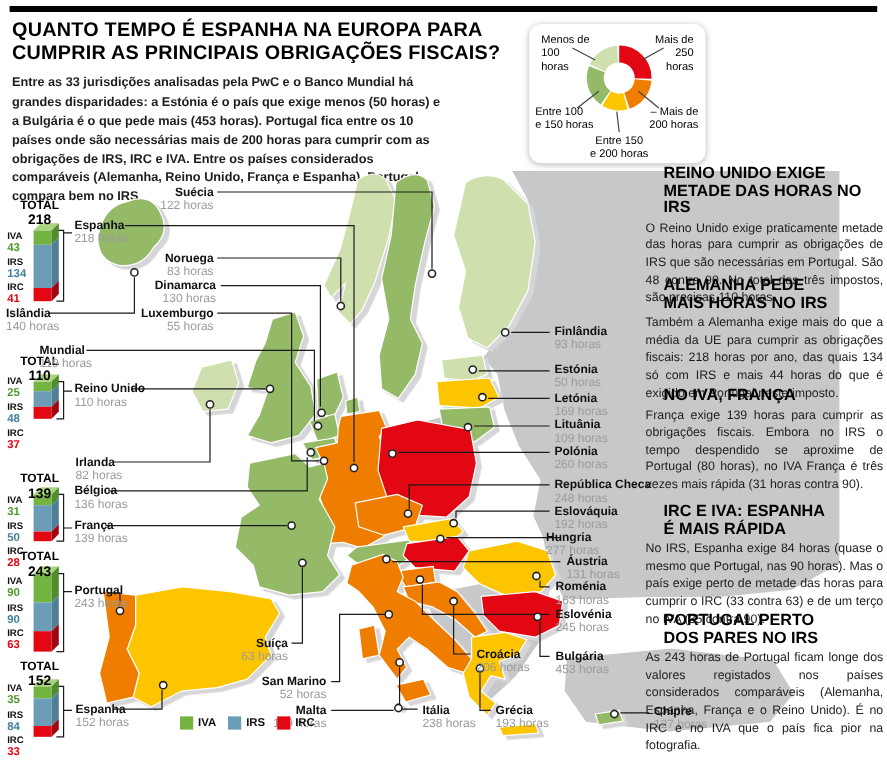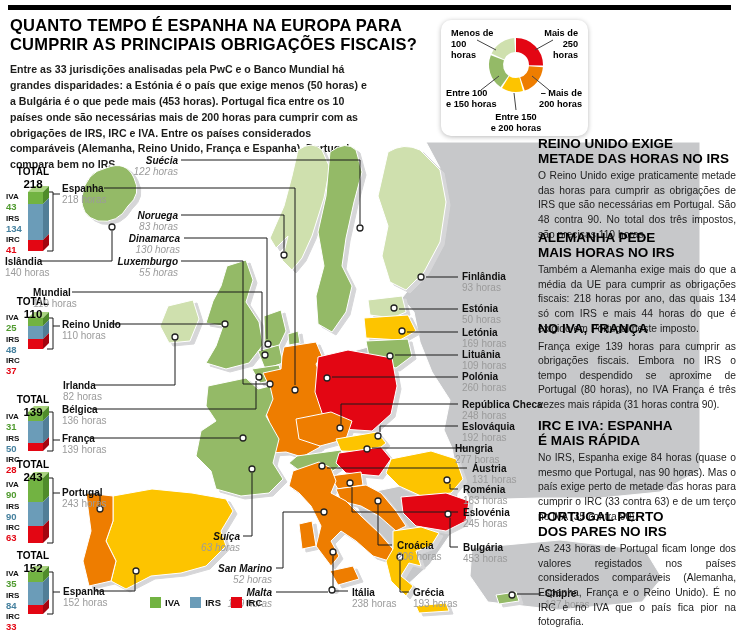--- a/index.html
+++ b/index.html
@@ -5,36 +5,36 @@
   html,body{margin:0;padding:0;background:#fff;font-family:"Liberation Sans",sans-serif;}
   .canvas{position:relative;width:739px;height:636px;background:#fff;overflow:hidden;}
   .toprule{position:absolute;left:8px;top:5px;width:723px;height:5px;background:#000;}
   .title{position:absolute;left:10px;top:16px;font-size:16.5px;font-weight:800;line-height:1.18;color:#000;letter-spacing:.2px;}
   .intro{position:absolute;left:10px;top:62px;width:362px;font-size:10.6px;font-weight:700;line-height:1.5;color:#1d1d1b;}
   svg.map{position:absolute;left:0;top:0;z-index:1;}
   .countries{filter:drop-shadow(4px 3px 0 #d6d6d8);}
   .maplabel{position:absolute;z-index:5;font-size:10px;line-height:1.12;white-space:nowrap;}
   .maplabel .n{display:block;font-weight:700;color:#101010;}
   .maplabel .h{display:block;color:#9b9b9b;font-size:10px;font-weight:400;}
-  .mr{text-align:right;font-style:italic;}
+  .mr{text-align:right;}
   .total{position:absolute;z-index:5;width:40px;text-align:center;font-weight:800;font-size:10px;line-height:1.15;color:#000;}
   .total .tnum{font-size:11.5px;}
   .sides{position:absolute;z-index:5;}
   .skey{font-size:8px;font-weight:700;color:#101010;line-height:1;}
   .sval{font-size:9.5px;font-weight:700;line-height:1;margin:1px 0 3px;}
   .sval.iva{color:#4f9a2e}.sval.irs{color:#45809e}.sval.irc{color:#e30613}
   .bar3d{position:absolute;z-index:4;width:15px;}
   .seg{position:relative;width:15px;background:var(--f);}
   .seg::after{content:"";position:absolute;left:15px;top:0;width:6px;height:100%;background:var(--s);transform:skewY(-45deg);transform-origin:0 0;}
   .seg.first::before{content:"";position:absolute;left:0;top:-6px;width:15px;height:6px;background:var(--t);transform:skewX(-45deg);transform-origin:0 100%;}
   .article{position:absolute;left:538px;width:198px;z-index:5;}
-  .article h2{margin:0 0 3px;font-size:13.5px;line-height:1.08;font-weight:800;color:#000;}
+  .article h2{margin:0 15px 3px;font-size:13.5px;line-height:1.08;font-weight:800;color:#000;}
   .article p{margin:0;font-size:10.3px;line-height:1.42;color:#1c1c1c;text-align:justify;}
   .legend-card{position:absolute;left:441px;top:20px;width:147px;height:116px;background:#fff;border-radius:10px;box-shadow:0 1px 5px rgba(0,0,0,.28);z-index:6;}
-  .lc-label{position:absolute;font-size:9.2px;font-weight:700;line-height:1.18;color:#000;}
+  .lc-label{position:absolute;font-size:9.2px;font-weight:400;line-height:1.18;color:#000;}
   .tax-legend{position:absolute;left:150px;top:597px;display:flex;gap:10px;align-items:center;z-index:5;}
   .tl-item{display:flex;align-items:center;gap:4px;font-size:9.5px;font-weight:700;color:#111;}
   .tl-sw{width:11px;height:11px;display:inline-block;}
 </style>
 </head>
 <body>
 
 <div class="canvas">
 
   <div class="toprule"></div>

